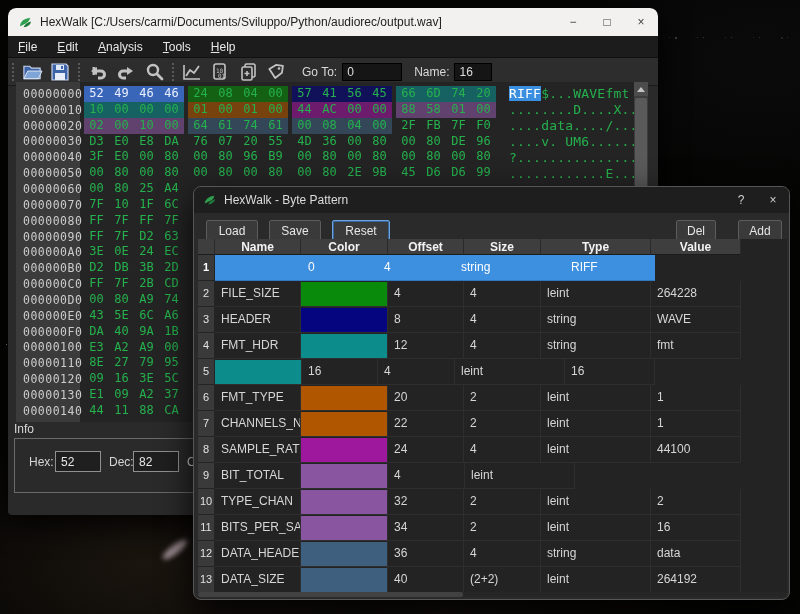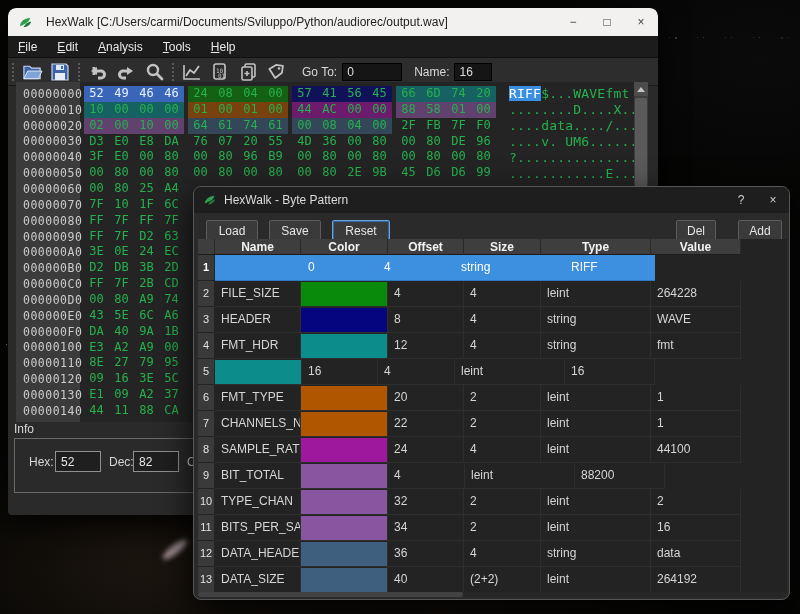--- a/index.html
+++ b/index.html
@@ -34,21 +34,20 @@
   #main-window {
     position:absolute; left:8px; top:8px; width:650px; height:507px; z-index:1;
     background:#2a2a2a; border-radius:8px 8px 4px 4px;
     box-shadow:0 10px 30px rgba(0,0,0,.8);
     overflow:hidden;
   }
   #titlebar {
     position:absolute; left:0; top:0; right:0; height:28px;
     background:#f2f1f0; display:flex; align-items:center;
     border-radius:8px 8px 0 0;
-    gap:6px;
   }
   #titlebar .logo { margin:0 7px 0 10px; display:flex; }
   #window-title { font-size:12px; color:#222; white-space:nowrap; }
   #titlebar .controls { margin-left:auto; display:flex; height:100%; }
   .winbtn { width:34px; height:100%; display:flex; align-items:center; justify-content:center;
             color:#444; font-size:12px; }
   
   #menubar {
     position:absolute; left:0; top:28px; right:0; height:22px;
     background:#1c1c1c; display:flex; align-items:center;
@@ -736,21 +735,20 @@
         <div class="td c6">44100</div>
       </div>
       <div class="trow">
         <div class="tnum cnum">9</div>
         <div class="td c1">BIT_TOTAL</div>
         <div class="td c2 swatch-cell">
           <div class="swatch" style="background: rgb(138, 85, 160);"></div>
         </div>
         <div class="td c4">4</div>
         <div class="td c5">leint</div>
-        <div class="td c6">88200</div>
       </div>
       <div class="trow">
         <div class="tnum cnum">10</div>
         <div class="td c1">TYPE_CHAN</div>
         <div class="td c2 swatch-cell">
           <div class="swatch" style="background: rgb(138, 85, 160);"></div>
         </div>
         <div class="td c3">32</div>
         <div class="td c4">2</div>
         <div class="td c5">leint</div>

